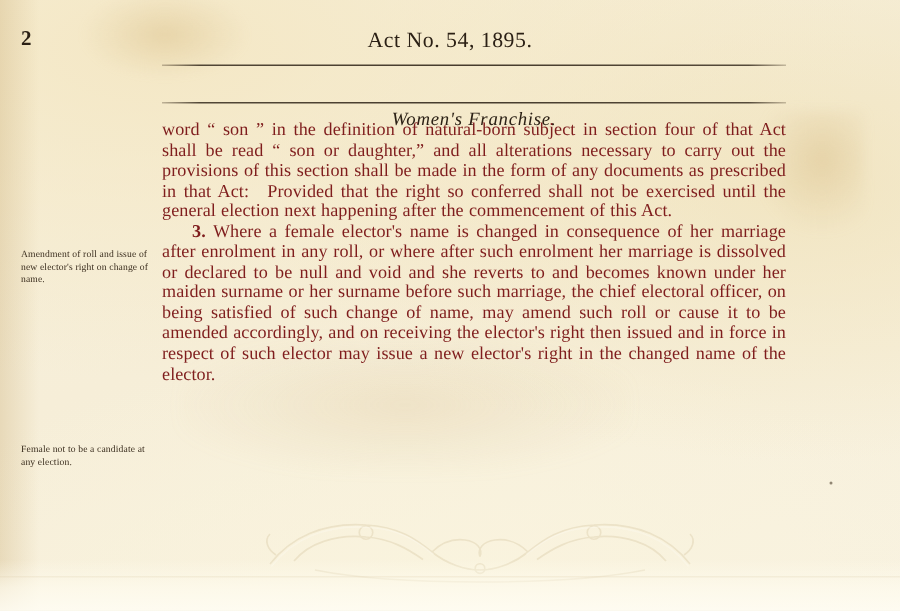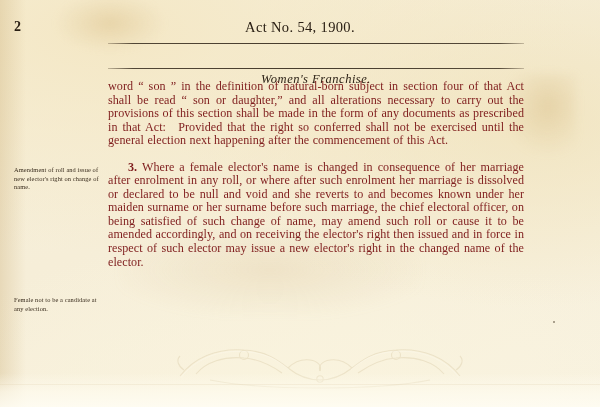--- a/index.html
+++ b/index.html
@@ -126,21 +126,21 @@
   .para {
     margin: 0;
     font-size: 12.1px;
     line-height: 13.55px;
     text-align: justify;
     text-align-last: left;
     letter-spacing: 0.05px;
     word-spacing: 0.4px;
     color: #7f1d1d;
   }
-  .para.indent { text-indent: 20px; margin-top: 13px; }
+  .para.indent { text-indent: 20px; }
   .sec-num { font-weight: 700; }
 
   
   .marginal {
     position: absolute;
     left: 14px;
     width: 88px;
     font-size: 6.4px;
     line-height: 8.6px;
     color: #3a2d1e;
@@ -188,21 +188,21 @@
         <path d="M11,41.6 C25,23.6 47,13.6 75,15.6 C97,16.6 109,25.6 119,33.6"></path>
         <path d="M289,41.6 C275,23.6 253,13.6 225,15.6 C203,16.6 191,25.6 181,33.6"></path>
       </g>
     </svg>
   </div>
 
   <div class="edge-bottom-line"></div>
   <div class="edge-bottom-band"></div>
 
   <div class="page-number">2</div>
-  <div class="act-title">Act No. 54, 1900.</div>
+  <div class="act-title">Act No. 54, 1895.</div>
 
   <div class="rule top"></div>
   <div class="running-head">Women's Franchise.</div>
   <div class="rule bottom"></div>
 
   <div class="marginal note-1">Amendment of roll and issue of new elector's right on change of name.</div>
   <div class="marginal note-2">Female not to be a candidate at any election.</div>
 
   <div class="body-col">
     <p class="para">word “ son ” in the definition of natural-born subject in section four of that Act shall be read “ son or daughter,” and all alterations necessary to carry out the provisions of this section shall be made in the form of any documents as prescribed in that Act: Provided that the right so conferred shall not be exercised until the general election next happening after the commencement of this Act.</p>

